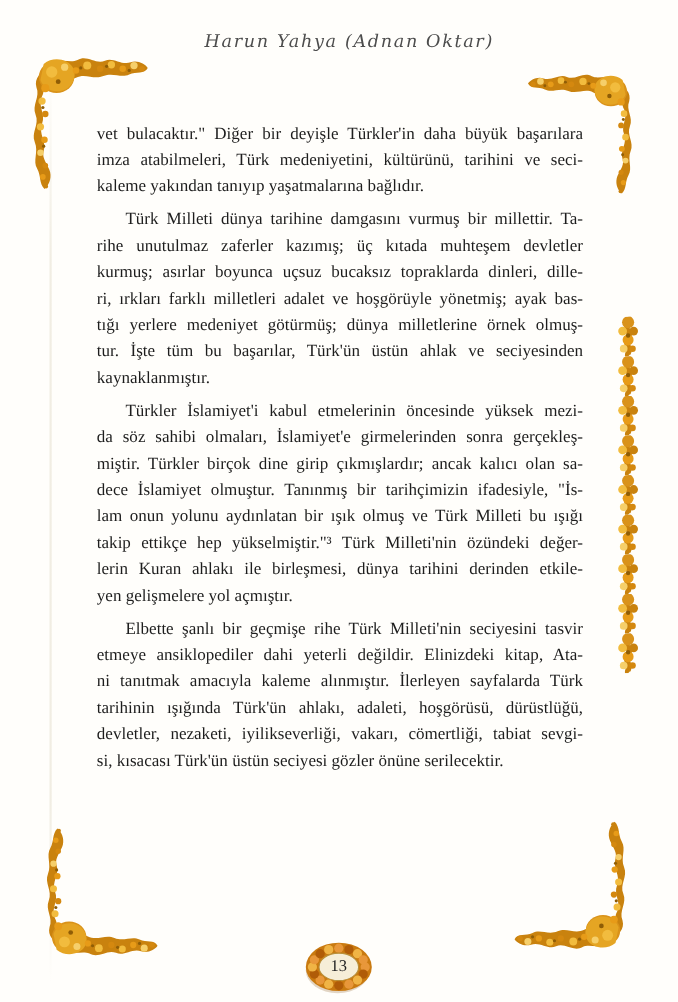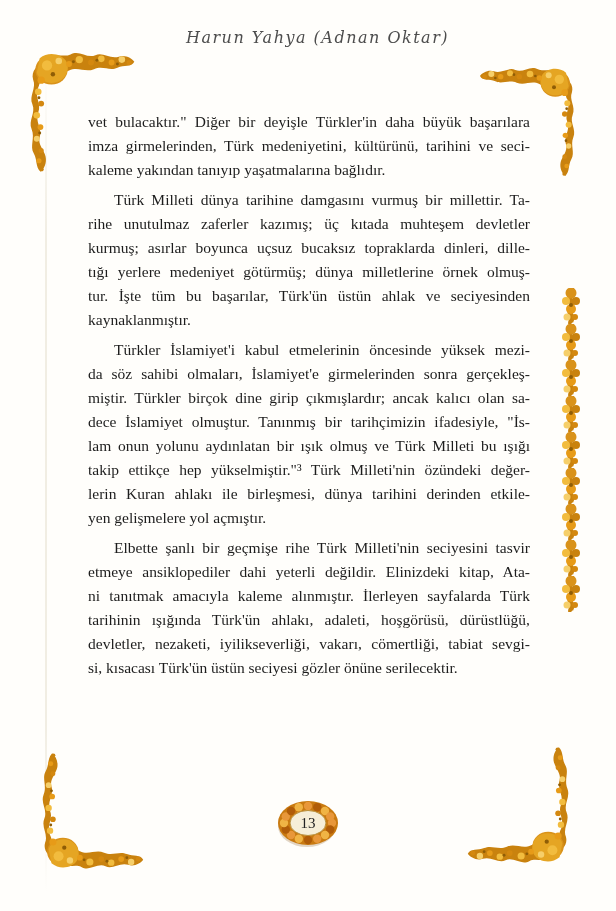--- a/index.html
+++ b/index.html
@@ -38,21 +38,21 @@
   }
   .line.last{text-align-last:left;}
   .line.indent{padding-left:26px;}
   .orn{position:absolute;}
   .orn.tl{left:24px;top:42px;width:115px;height:132px;}
   .orn.tr{right:38px;top:38px;width:100px;height:160px;transform:scaleX(-1);}
   .orn.bl{left:24px;bottom:32px;width:136px;height:128px;transform:scaleY(-1);}
   .orn.br{right:34px;bottom:38px;width:126px;height:128px;transform:scale(-1,-1);}
   .chain{position:absolute;right:32px;top:288px;width:26px;height:324px;}
   .badge{
-    position:absolute;left:277px;top:800px;width:62px;height:48px;text-decoration:underline;
+    position:absolute;left:277px;top:856px;width:62px;height:48px;text-decoration:underline;
   }
   .badge .num{
     position:absolute;left:0;top:5px;width:100%;
     text-align:center;
     font-size:15px;color:#222;
     line-height:36px;
     font-family:"Liberation Serif",serif;
   }
   .defs-holder{position:absolute;width:0;height:0;overflow:hidden;}
 </style>
@@ -132,28 +132,29 @@
     <use href="#chain-seg" y="180" width="26" height="36"></use>
     <use href="#chain-seg" y="216" width="26" height="36"></use>
     <use href="#chain-seg" y="252" width="26" height="36"></use>
     <use href="#chain-seg" y="288" width="26" height="36"></use>
   </svg>
 
   <div class="textblock">
 
     <div class="para">
       <div class="line">vet bulacaktır." Diğer bir deyişle Türkler'in daha büyük başarılara</div>
-      <div class="line">imza girmelerinden, Türk medeniyetini, kültürünü, tarihini ve seci-</div>
+      <div class="line">imza atabilmeleri, Türk medeniyetini, kültürünü, tarihini ve seci-</div>
       <div class="line last">kaleme yakından tanıyıp yaşatmalarına bağlıdır.</div>
     </div>
 
     <div class="para">
       <div class="line indent">Türk Milleti dünya tarihine damgasını vurmuş bir millettir. Ta-</div>
       <div class="line">rihe unutulmaz zaferler kazımış; üç kıtada muhteşem devletler</div>
       <div class="line">kurmuş; asırlar boyunca uçsuz bucaksız topraklarda dinleri, dille-</div>
+      <div class="line">ri, ırkları farklı milletleri adalet ve hoşgörüyle yönetmiş; ayak bas-</div>
       <div class="line">tığı yerlere medeniyet götürmüş; dünya milletlerine örnek olmuş-</div>
       <div class="line">tur. İşte tüm bu başarılar, Türk'ün üstün ahlak ve seciyesinden</div>
       <div class="line last">kaynaklanmıştır.</div>
     </div>
 
     <div class="para">
       <div class="line indent">Türkler İslamiyet'i kabul etmelerinin öncesinde yüksek mezi-</div>
       <div class="line">da söz sahibi olmaları, İslamiyet'e girmelerinden sonra gerçekleş-</div>
       <div class="line">miştir. Türkler birçok dine girip çıkmışlardır; ancak kalıcı olan sa-</div>
       <div class="line">dece İslamiyet olmuştur. Tanınmış bir tarihçimizin ifadesiyle, "İs-</div>

